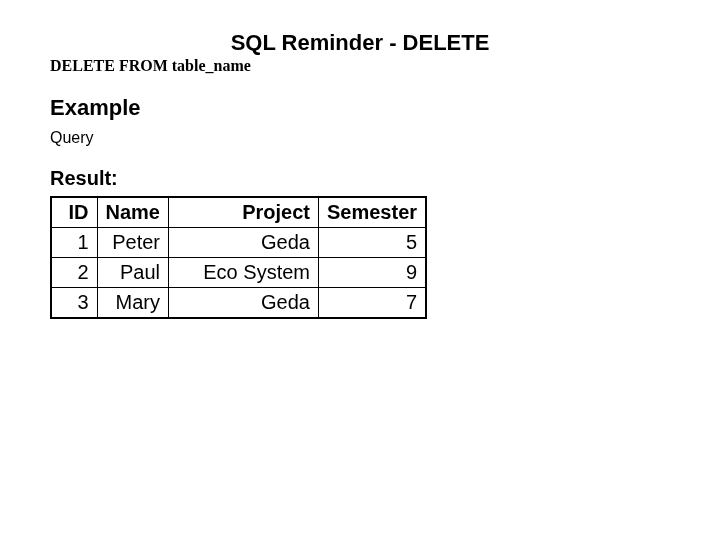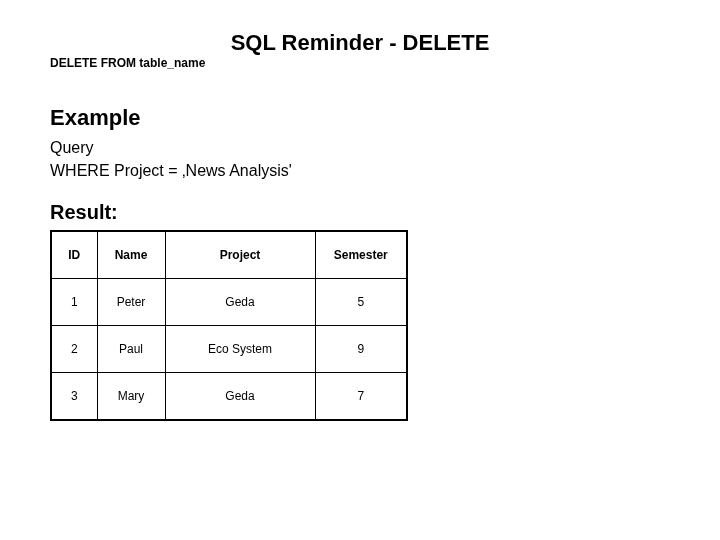--- a/index.html
+++ b/index.html
@@ -12,24 +12,25 @@
       padding: 30px 50px;
     }
     .title {
       font-size: 22px;
       font-weight: bold;
       text-align: center;
       margin-left: 100px;
       margin-right: 100px;
     }
     .syntax-block {
-      font-size: 12px;
+      font-size: 16px;
       font-weight: bold;
       line-height: 1.3;
-      margin-bottom: 33px;
+      margin-bottom: 18px;
+      font-family: Liberation Serif, serif;
     }
     .section-heading {
       font-size: 22px;
       font-weight: bold;
       margin-bottom: 8px;
     }
     .sub-heading {
       font-size: 16px;
       font-weight: normal;
       margin-bottom: 4px;
@@ -43,23 +44,23 @@
       font-size: 20px;
       font-weight: bold;
       margin-bottom: 6px;
     }
     table {
       border-collapse: collapse;
       border: 2.5px solid #000;
     }
     th, td {
       border: 1px solid #000;
-      padding: 16px 8px;
-      text-align: center;
-      font-size: 12px;
+      padding: 3px 8px;
+      text-align: right;
+      font-size: 20px;
     }
     th {
       font-weight: bold;
     }
     .col-id { width: 46px; }
     .col-name { width: 68px; }
     .col-project { width: 150px; }
     .col-semester { width: 92px; }
   </style>
 </head>
@@ -69,21 +70,20 @@
 
 <div class="syntax-block">
   <div>DELETE FROM table_name</div>
 </div>
 
 <div class="section-heading">Example</div>
 
 <div class="sub-heading">Query</div>
 
 <div class="query-block">
-  <div>WHERE Project = ‚News Analysis'</div>
 </div>
 
 <div class="result-heading">Result:</div>
 
 <table>
   <thead>
     <tr>
       <th class="col-id">ID</th>
       <th class="col-name">Name</th>
       <th class="col-project">Project</th>

